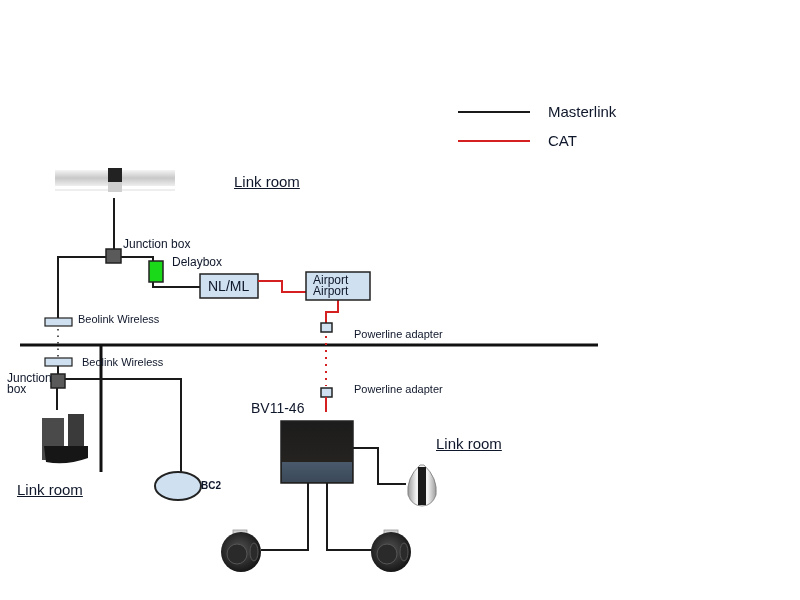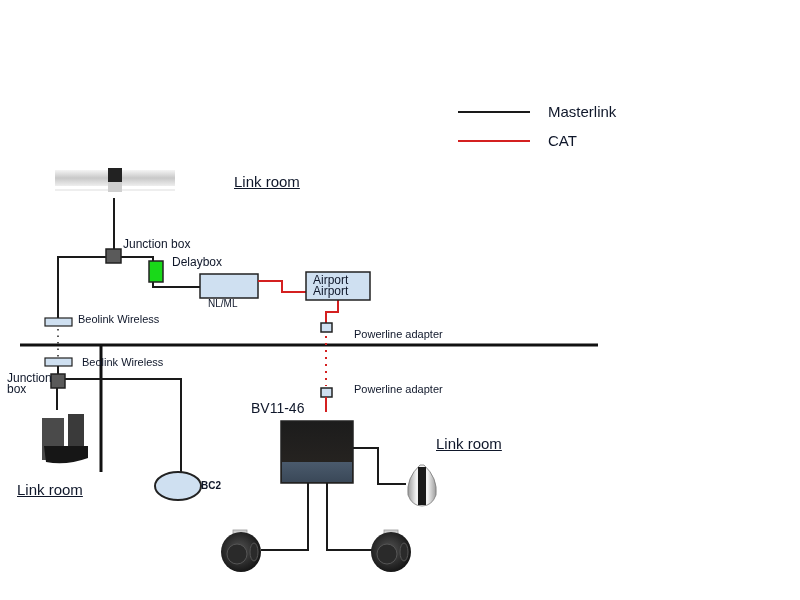--- a/index.html
+++ b/index.html
@@ -4,21 +4,21 @@
   <style>
     html, body { margin: 0; padding: 0; background: #ffffff; }
     body { width: 800px; height: 600px; position: relative; overflow: hidden;
            font-family: "Liberation Sans", sans-serif; color: #222; }
     svg { position: absolute; left: 0; top: 0; }
     .lbl { position: absolute; white-space: nowrap; color: #0f172a; }
     .small { font-size: 12px; }
     .mid { font-size: 11px; }
     .room { font-size: 15px; text-decoration: underline; }
     .legend { font-size: 15px; }
-    .box-text { font-size: 10px; margin-top: 20px; }
+    .box-text { font-size: 14px; }
     .tiny { font-size: 12px; line-height: 11px; }
   </style>
 </head>
 <body>
 
 <svg width="800" height="600" viewBox="0 0 800 600">
   <defs>
     <linearGradient id="soundbar" x1="0" y1="0" x2="0" y2="1">
       <stop offset="0" stop-color="#f4f4f4"></stop>
       <stop offset="0.5" stop-color="#c8c8c8"></stop>

